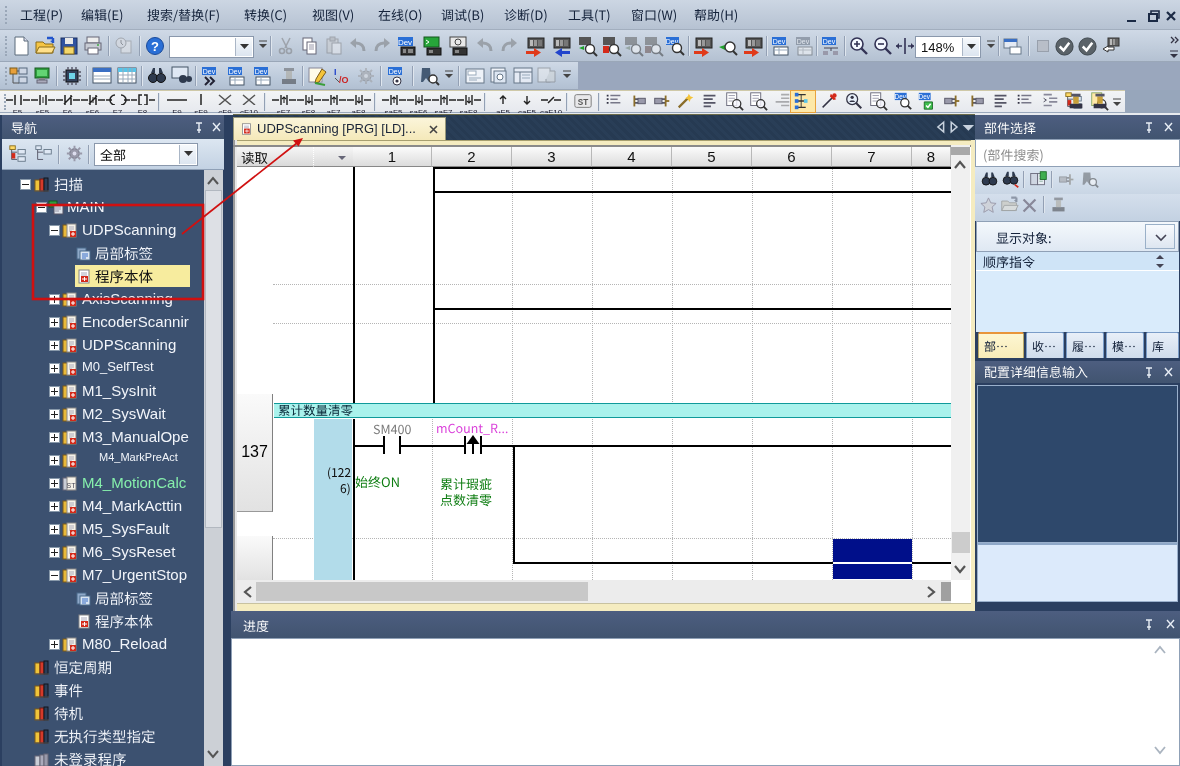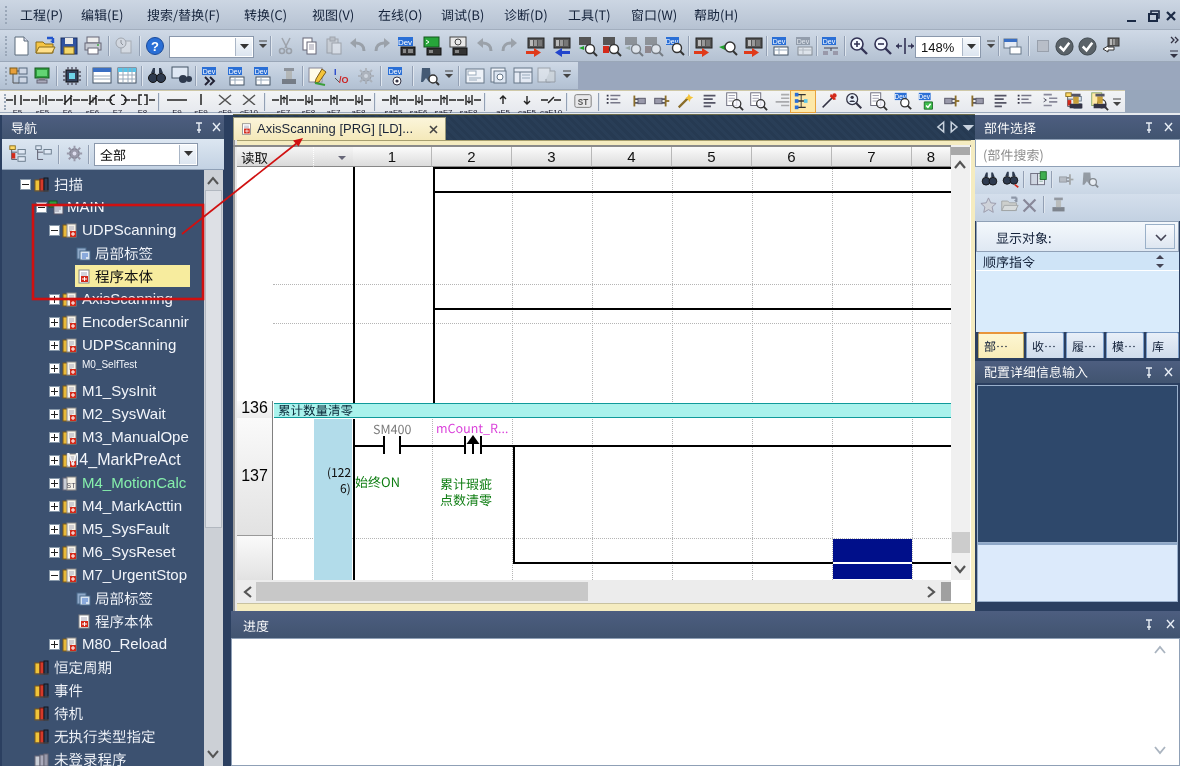--- a/index.html
+++ b/index.html
@@ -857,21 +857,21 @@
       <i></i>
       <u></u>
     </div>
     <svg class="abs" style="left:62px;top:361px;" width="16" height="15" viewBox="0 0 16 15">
       <rect x="1" y="2" width="11" height="12" fill="#e8b93a" stroke="#7a5a1a"></rect>
       <rect x="5" y="1" width="9" height="13" fill="#f6f2e8" stroke="#888"></rect>
       <path d="M7 4h5M7 6h5M7 8h3" stroke="#aab"></path>
       <rect x="8" y="8" width="6" height="6" fill="#d42a1a"></rect>
       <path d="M9 11h4M11 9v4" stroke="#fff"></path>
     </svg>
-    <div class="abs" style="left:82px;top:359px;font-size:10px;color:#f2f5fa;white-space:nowrap;">M0_SelfTest</div>
+    <div class="abs" style="left:82px;top:359px;font-size:13px;color:#f2f5fa;white-space:nowrap;">M0_SelfTest</div>
     <div class="ebox" style="left:49px;top:386px">
       <i></i>
       <u></u>
     </div>
     <svg class="abs" style="left:62px;top:384px;" width="16" height="15" viewBox="0 0 16 15">
       <rect x="1" y="2" width="11" height="12" fill="#e8b93a" stroke="#7a5a1a"></rect>
       <rect x="5" y="1" width="9" height="13" fill="#f6f2e8" stroke="#888"></rect>
       <path d="M7 4h5M7 6h5M7 8h3" stroke="#aab"></path>
       <rect x="8" y="8" width="6" height="6" fill="#d42a1a"></rect>
       <path d="M9 11h4M11 9v4" stroke="#fff"></path>
@@ -905,21 +905,21 @@
       <i></i>
       <u></u>
     </div>
     <svg class="abs" style="left:62px;top:453px;" width="16" height="15" viewBox="0 0 16 15">
       <rect x="1" y="2" width="11" height="12" fill="#e8b93a" stroke="#7a5a1a"></rect>
       <rect x="5" y="1" width="9" height="13" fill="#f6f2e8" stroke="#888"></rect>
       <path d="M7 4h5M7 6h5M7 8h3" stroke="#aab"></path>
       <rect x="8" y="8" width="6" height="6" fill="#d42a1a"></rect>
       <path d="M9 11h4M11 9v4" stroke="#fff"></path>
     </svg>
-    <div class="abs" style="left:66px;top:451px;font-size:16px;color:#f2f5fa;white-space:nowrap;">M4_MarkPreAct</div>
+    <div class="abs" style="left:99px;top:451px;font-size:11px;color:#f2f5fa;white-space:nowrap;">M4_MarkPreAct</div>
     <div class="ebox" style="left:49px;top:478px">
       <i></i>
       <u></u>
     </div>
     <svg class="abs" style="left:62px;top:476px;" width="16" height="15" viewBox="0 0 16 15">
       <rect x="1" y="2" width="11" height="12" fill="#c9cdd6" stroke="#667"></rect>
       <rect x="5" y="1" width="9" height="13" fill="#f6f2e8" stroke="#888"></rect>
       <text x="9" y="12" font-size="7" fill="#445" text-anchor="middle">ST</text>
     </svg>
     <div class="abs" style="left:82px;top:474px;font-size:15px;color:#86efac;white-space:nowrap;">M4_MotionCalc</div>
@@ -1079,21 +1079,21 @@
       </g>
     </svg>
     <div class="abs" style="left:233px;top:115px;width:742px;height:25px;background:repeating-linear-gradient(45deg,#263a52 0 3px,#293e57 3px 6px)"></div>
     <div class="abs" style="left:233px;top:117px;width:213px;height:24px;background:linear-gradient(#fbf5da,#f4e8b8);border:1px solid #98987a;border-bottom:none"></div>
     <svg class="abs" style="left:240px;top:122px;" width="13" height="14" viewBox="0 0 16 15">
       <rect x="3" y="1" width="10" height="13" fill="#fff" stroke="#888"></rect>
       <path d="M5 4h6M5 6h6" stroke="#aab"></path>
       <rect x="5" y="7" width="7" height="6" fill="#d42a1a"></rect>
       <path d="M6 10h5M8.5 8v4" stroke="#fff"></path>
     </svg>
-    <div class="abs" style="left:257px;top:121px;font-size:13px;color:#1a2438;white-space:nowrap;">AxisScanning [PRG] [LD]...</div>
+    <div class="abs" style="left:257px;top:121px;font-size:13px;color:#1a2438;white-space:nowrap;">UDPScanning [PRG] [LD]...</div>
     <svg class="abs" style="left:429px;top:125px;" width="9" height="9" viewBox="0 0 9 9">
       <path d="M1 1l7 7M8 1L1 8" stroke="#444" stroke-width="1.6"></path>
     </svg>
     <svg class="abs" style="left:936px;top:120px;" width="40" height="14" viewBox="0 0 42 14">
       <path d="M8 2L2 7l6 5z" fill="none" stroke="#c8d2de" stroke-width="1.6"></path>
       <path d="M16 2l6 5-6 5z" fill="none" stroke="#c8d2de" stroke-width="1.6"></path>
       <path d="M28 5h12l-6 6z" fill="#c8d2de"></path>
     </svg>
     <div class="abs" style="left:233px;top:140px;width:742px;height:5px;background:#f5ecc0;border-top:1px solid #a8a070"></div>
     <div class="abs" style="left:233px;top:603px;width:742px;height:9px;background:#f5ecc0;border-top:1px solid #c8c2a0;border-bottom:1px solid #8a8a6e"></div>
@@ -1133,21 +1133,21 @@
     </div>
     <div class="abs" style="left:832px;top:147px;width:80px;height:20px;background:linear-gradient(#fbfbfb,#dcdcdc);border-right:1px solid #b8b8b8;border-bottom:1px solid #888;text-align:center;font-size:15px;color:#111">
       <div style="margin-top:1px">7</div>
     </div>
     <div class="abs" style="left:912px;top:147px;width:39px;height:20px;background:linear-gradient(#fbfbfb,#dcdcdc);border-right:1px solid #b8b8b8;border-bottom:1px solid #888;text-align:center;font-size:15px;color:#111">
       <div style="margin-top:1px">8</div>
     </div>
     <div class="abs" style="left:237px;top:401px;width:36px;height:32px;background:linear-gradient(180deg,#fafafa,#e2e2e2);border-right:1px solid #808080;border-bottom:1px solid #999">
       <div style="position:absolute;top:-2px;width:100%;text-align:center;font-size:16px;color:#000">136</div>
     </div>
-    <div class="abs" style="left:237px;top:418px;width:36px;height:118px;background:linear-gradient(180deg,#fafafa,#e2e2e2);border-right:1px solid #808080;border-bottom:1px solid #999">
+    <div class="abs" style="left:237px;top:394px;width:36px;height:118px;background:linear-gradient(180deg,#fafafa,#e2e2e2);border-right:1px solid #808080;border-bottom:1px solid #999">
       <div style="position:absolute;top:49px;width:100%;text-align:center;font-size:16px;color:#000">137</div>
     </div>
     <div class="abs" style="left:237px;top:536px;width:36px;height:45px;background:linear-gradient(180deg,#fafafa,#e2e2e2);border-right:1px solid #808080;border-bottom:1px solid #999"></div>
     <div class="abs" style="left:512px;top:168px;width:1px;height:412px;border-left:1px dotted #b5b5b5"></div>
     <div class="abs" style="left:592px;top:168px;width:1px;height:412px;border-left:1px dotted #b5b5b5"></div>
     <div class="abs" style="left:672px;top:168px;width:1px;height:412px;border-left:1px dotted #b5b5b5"></div>
     <div class="abs" style="left:752px;top:168px;width:1px;height:412px;border-left:1px dotted #b5b5b5"></div>
     <div class="abs" style="left:832px;top:168px;width:1px;height:412px;border-left:1px dotted #b5b5b5"></div>
     <div class="abs" style="left:912px;top:168px;width:1px;height:412px;border-left:1px dotted #b5b5b5"></div>
     <div class="abs" style="left:432px;top:419px;width:1px;height:161px;border-left:1px dotted #b5b5b5"></div>

